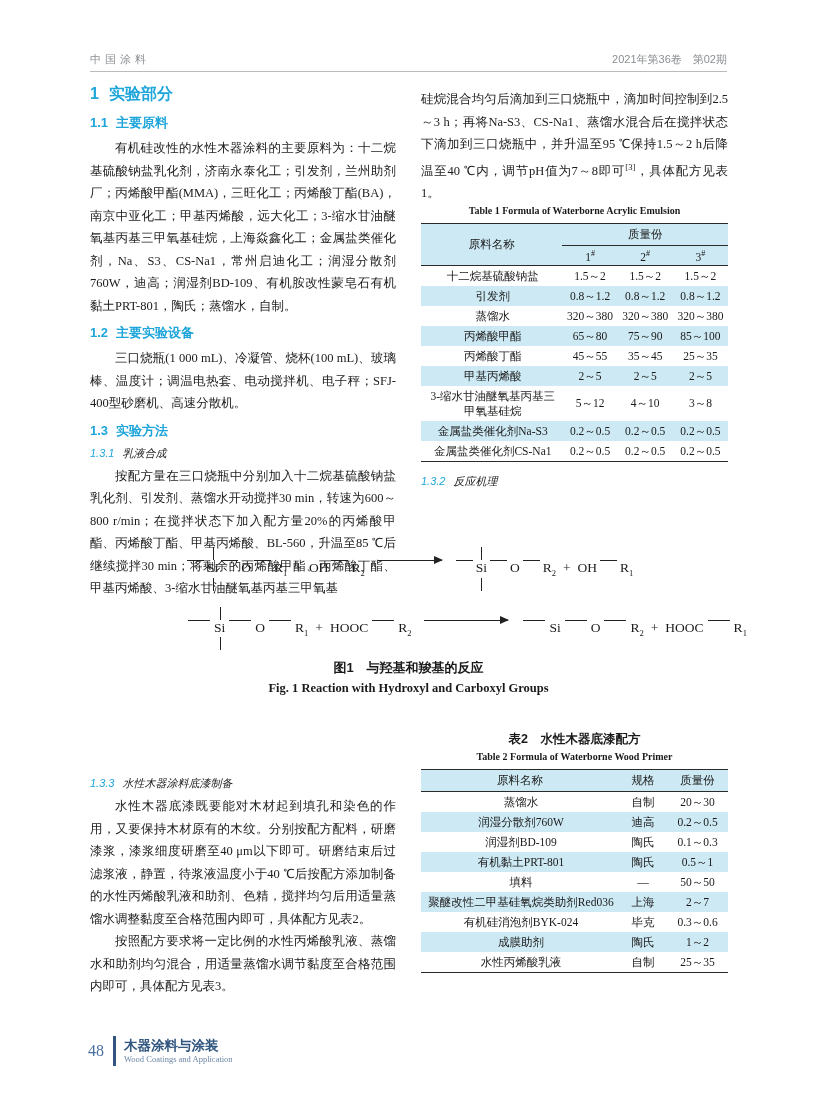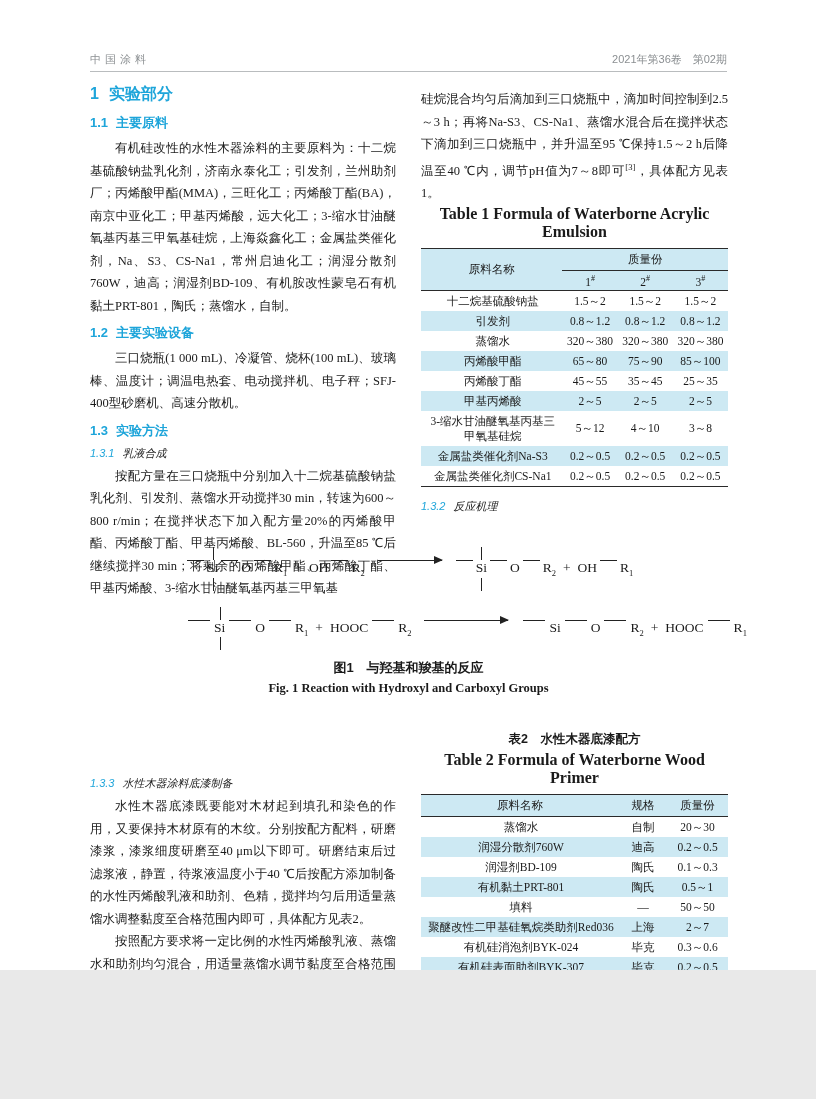--- a/index.html
+++ b/index.html
@@ -4,21 +4,21 @@
 <style>
   :root{
     --cyan:#1ea5da;
     --tblue:#cde9f3;
     --navy:#31567f;
     --ink:#1a1a1a;
     --rule:#b9bcbe;
   }
   html,body{margin:0;padding:0;background:#e9e9e9;}
   .page{
-    position:relative;width:816px;height:970px;background:#ffffff;margin:0 auto;
+    position:relative;width:816px;height:1099px;background:#ffffff;margin:0 auto;
     font-family:"Liberation Serif", serif;color:var(--ink);overflow:hidden;
   }
   
   .hdr{position:absolute;left:90px;top:52px;width:637px;display:flex;justify-content:space-between;
        font-family:"Liberation Sans", sans-serif;font-size:11px;color:#8b8f92;}
   .hdr .jname{letter-spacing:4px;}
   .hdr-rule{position:absolute;left:90px;top:71px;width:637px;height:1px;background:var(--rule);}
   
   .col{position:absolute;}
   .col-left-top{left:90px;top:84px;width:306px;}
@@ -32,21 +32,21 @@
   .h3 .num{margin-right:8px;}
   .h4{font-size:11px;margin:6px 0 4px 0;font-style:italic;}
   .h4 .num{font-family:"Liberation Sans", sans-serif;color:var(--cyan);margin-right:8px;}
   .h4 .ttl{color:var(--ink);}
   
   .para{font-size:12.5px;line-height:22.5px;text-align:justify;margin:0;text-indent:2em;}
   .para.noindent{text-indent:0;}
   .para sup{font-size:8.5px;}
   
   .tt-zh{font-family:"Liberation Sans", sans-serif;font-weight:bold;font-size:12.5px;text-align:center;margin:10px 0 3px 0;}
-  .tt-en{font-weight:bold;font-size:16px;text-align:center;margin:0 0 7px 0;}
+  .tt-en{font-weight:bold;font-size:10px;text-align:center;margin:0 0 7px 0;}
   
   table.t{border-collapse:collapse;width:100%;font-size:11.5px;table-layout:fixed;}
   table.t{border-top:1.5px solid #2a2a2a;border-bottom:1.5px solid #2a2a2a;}
   table.t thead{background:var(--tblue);}
   table.t thead{border-bottom:1px solid #2a2a2a;}
   table.t th{font-weight:normal;padding:3px 2px;}
   table.t td{padding:2.5px 2px;}
   table.t td.name{text-align:center;padding-left:4px;}
   table.t td.val, table.t th.val{text-align:center;}
   table.t tbody tr:nth-child(even){background:var(--tblue);}
@@ -304,25 +304,20 @@
             <td class="name">聚醚改性二甲基硅氧烷类助剂Red036</td>
             <td class="val">上海</td>
             <td class="val">2～7</td>
           </tr>
         <tr>
             <td class="name">有机硅消泡剂BYK-024</td>
             <td class="val">毕克</td>
             <td class="val">0.3～0.6</td>
           </tr>
         <tr>
-            <td class="name">有机硅表面助剂BYK-307</td>
-            <td class="val">毕克</td>
-            <td class="val">0.2～0.5</td>
-          </tr>
-        <tr>
             <td class="name">成膜助剂</td>
             <td class="val">陶氏</td>
             <td class="val">1～2</td>
           </tr>
         <tr>
             <td class="name">水性丙烯酸乳液</td>
             <td class="val">自制</td>
             <td class="val">25～35</td>
           </tr>
       </tbody>

